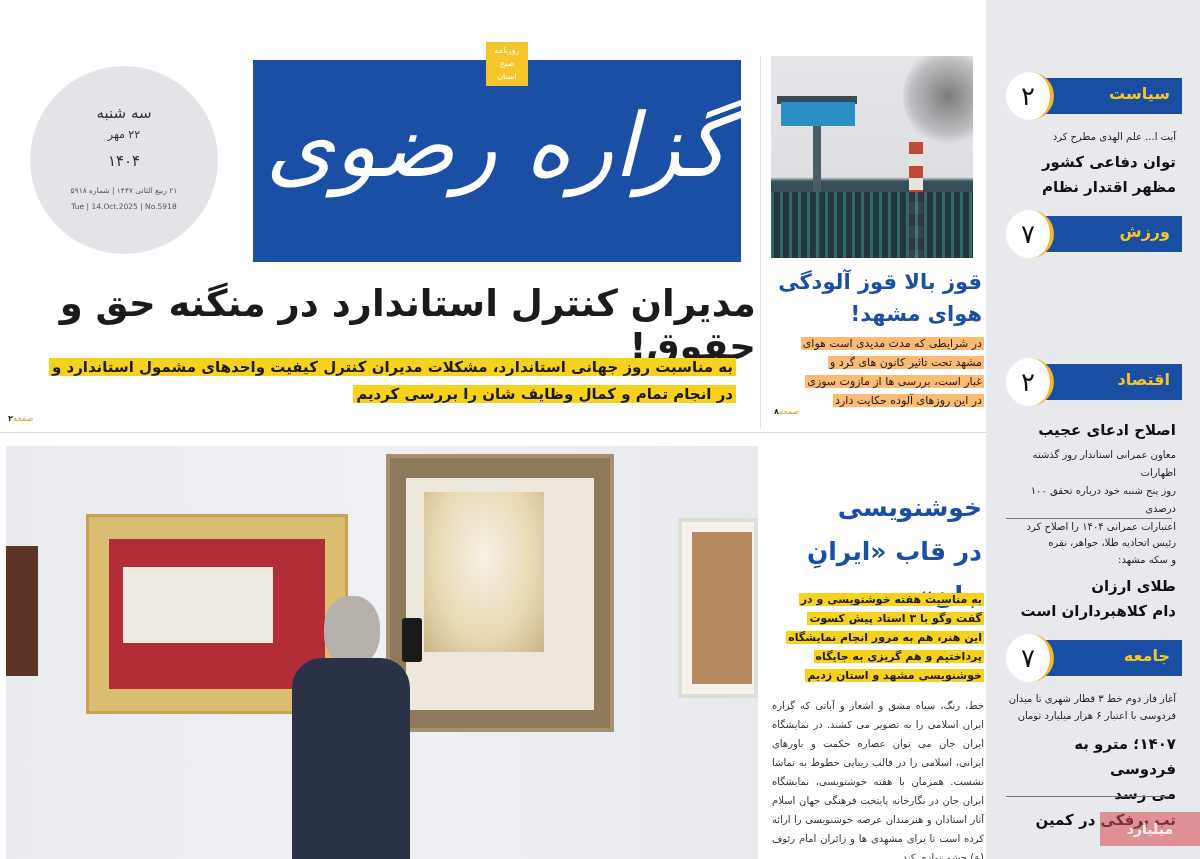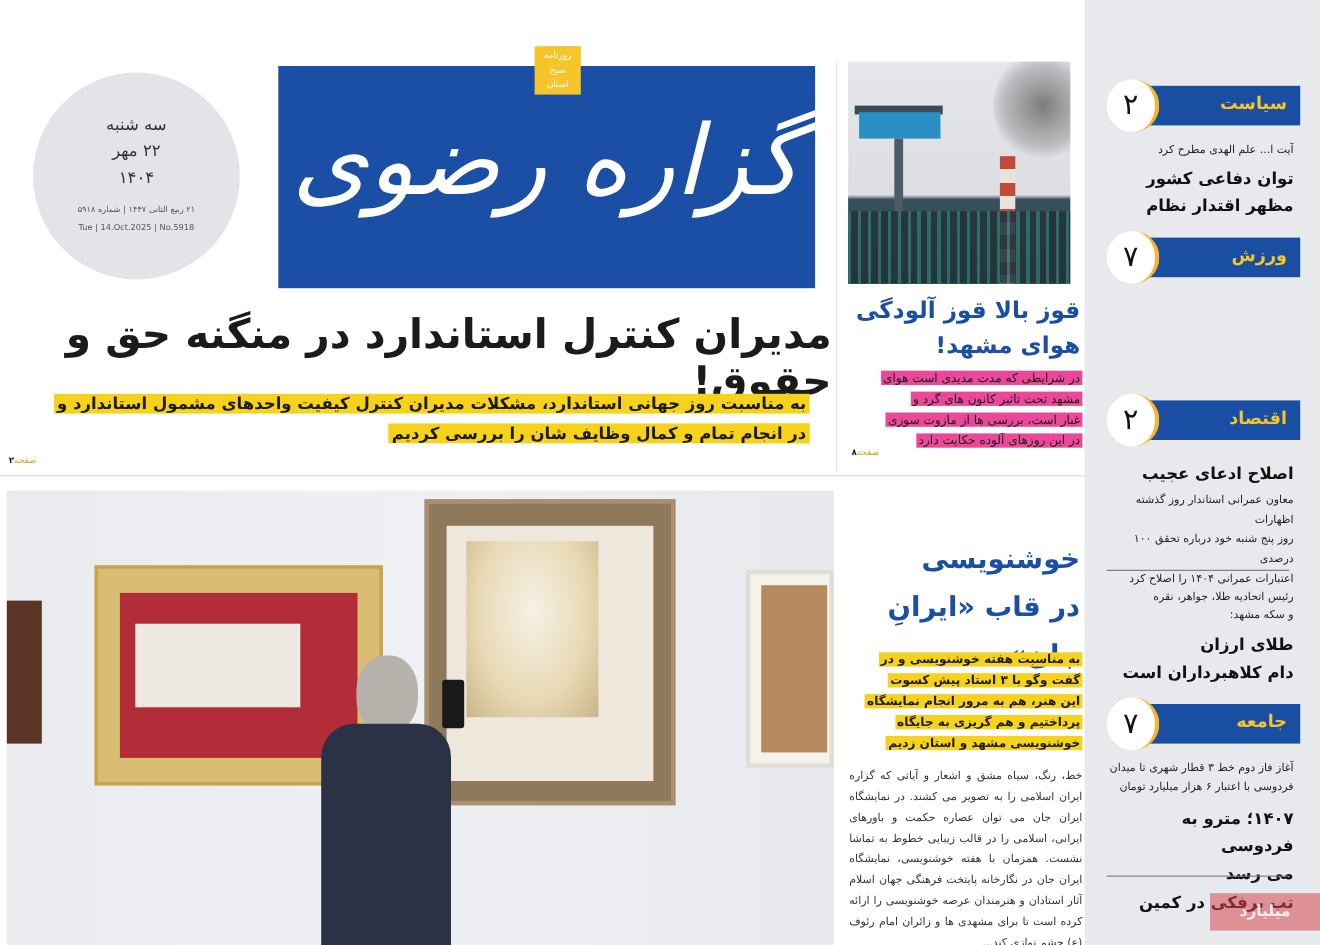--- a/index.html
+++ b/index.html
@@ -15,21 +15,21 @@
   .sb-band span { position: absolute; right: 12px; top: 6px; color: #f6c42b; font-weight: bold; font-size: 16px; direction: rtl; }
   .sb-circle { position: absolute; left: 0; top: -4px; width: 48px; height: 48px; border-radius: 50%; background: #ffffff; border-right: 4px solid #f6b52b; display: flex; align-items: center; justify-content: center; font-size: 26px; color: #111; font-family: "DejaVu Sans", sans-serif; }
   .sb-kicker { position: absolute; right: 24px; width: 170px; font-size: 10px; color: #222; line-height: 17px; direction: rtl; text-align: right; }
   .sb-title { position: absolute; right: 24px; width: 170px; font-size: 15px; font-weight: bold; color: #111; line-height: 25px; direction: rtl; text-align: right; }
   .sb-body { position: absolute; right: 24px; width: 170px; font-size: 10px; color: #222; line-height: 18px; direction: rtl; text-align: right; }
   .sb-rule { position: absolute; left: 20px; width: 166px; height: 1px; background: #777; }
 
   
   .date-circle { left: 30px; top: 66px; width: 188px; height: 188px; border-radius: 50%; background: #e3e4e7; }
   .date-circle .d1 { position: absolute; width: 100%; top: 38px; text-align: center; font-size: 15px; color: #333; direction: rtl; }
-  .date-circle .d2 { position: absolute; width: 100%; top: 62px; text-align: center; font-size: 15px; color: #333; direction: rtl; }
+  .date-circle .d2 { position: absolute; width: 100%; top: 62px; text-align: center; font-size: 11px; color: #333; direction: rtl; }
   .date-circle .d3 { position: absolute; width: 100%; top: 86px; text-align: center; font-size: 15px; color: #333; direction: rtl; }
   .date-circle .d4 { position: absolute; width: 100%; top: 120px; text-align: center; font-size: 7.5px; color: #555; direction: rtl; }
   .date-circle .d5 { position: absolute; width: 100%; top: 136px; text-align: center; font-size: 7.5px; color: #555; }
 
   
   .masthead { left: 253px; top: 60px; width: 488px; height: 202px; background: #1a4fa5; overflow: hidden; }
   .masthead .logo { position: absolute; left: 0; top: 34px; width: 100%; text-align: center; color: #ffffff; font-family: "DejaVu Serif", serif; font-size: 88px; font-style: italic; direction: rtl; letter-spacing: -2px; }
   .badge { left: 486px; top: 42px; width: 42px; height: 44px; background: #f5c52a; color: #fff; font-size: 8px; line-height: 13px; text-align: center; direction: rtl; padding-top: 2px; }
 
   
@@ -42,21 +42,21 @@
   
   .story-photo { left: 771px; top: 56px; width: 202px; height: 202px; background: linear-gradient(#e4e6ea 0%, #dcdee2 60%, #39505a 62%, #2a3c44 100%); overflow: hidden; }
   .tower { position: absolute; left: 10px; top: 46px; width: 74px; height: 24px; background: #2a8fc5; }
   .tower-roof { position: absolute; left: 6px; top: 40px; width: 80px; height: 8px; background: #3a4b55; }
   .tower-leg { position: absolute; left: 42px; top: 70px; width: 8px; height: 132px; background: #4a5c66; }
   .chimney { position: absolute; left: 138px; top: 86px; width: 14px; height: 116px; background: repeating-linear-gradient(#c2483a 0 12px, #e7e2dc 12px 24px); }
   .smoke { position: absolute; left: 132px; top: -10px; width: 90px; height: 100px; border-radius: 50%; background: radial-gradient(circle, rgba(90,90,90,0.75) 0%, rgba(120,120,120,0.35) 55%, rgba(200,200,200,0) 72%); }
   .fence { position: absolute; left: 0; top: 136px; width: 100%; height: 66px; background: repeating-linear-gradient(90deg, #2f6f6a 0 3px, #22343c 3px 9px); opacity: 0.9; }
   .mid-title { left: 772px; top: 266px; width: 210px; font-size: 21px; font-weight: bold; color: #1a4fa5; line-height: 32px; direction: rtl; text-align: right; }
   .mid-body { right: 216px; width: 210px; font-size: 11px; color: #1b1b1b; line-height: 19px; direction: rtl; text-align: right; }
-  .mid-body span { background: #ec4899; padding: 0 2px; box-decoration-break: clone; -webkit-box-decoration-break: clone; }
+  .mid-body span { background: #fdba74; padding: 0 2px; box-decoration-break: clone; -webkit-box-decoration-break: clone; }
 
   .hrule { left: 0; top: 432px; width: 986px; height: 1px; background: #d7d7d7; }
   .vrule { left: 760px; top: 56px; width: 1px; height: 372px; background: #e1e1e1; }
 
   
   .photo-main { left: 6px; top: 446px; width: 752px; height: 413px; background: linear-gradient(90deg, #e9ebef 0%, #eef0f3 50%, #e7e9ed 100%); overflow: hidden; }
   .frame1 { position: absolute; left: 80px; top: 68px; width: 262px; height: 200px; background: #d8bd72; border: 3px solid #c7a34e; }
   .frame1 .mat { position: absolute; left: 20px; top: 22px; width: 216px; height: 150px; background: #b22d37; }
   .frame1 .paper { position: absolute; left: 34px; top: 50px; width: 150px; height: 76px; background: #eeeae2; }
   .frame2 { position: absolute; left: 380px; top: 8px; width: 228px; height: 278px; background: #8e7a5b; border: 4px solid #a69070; }

